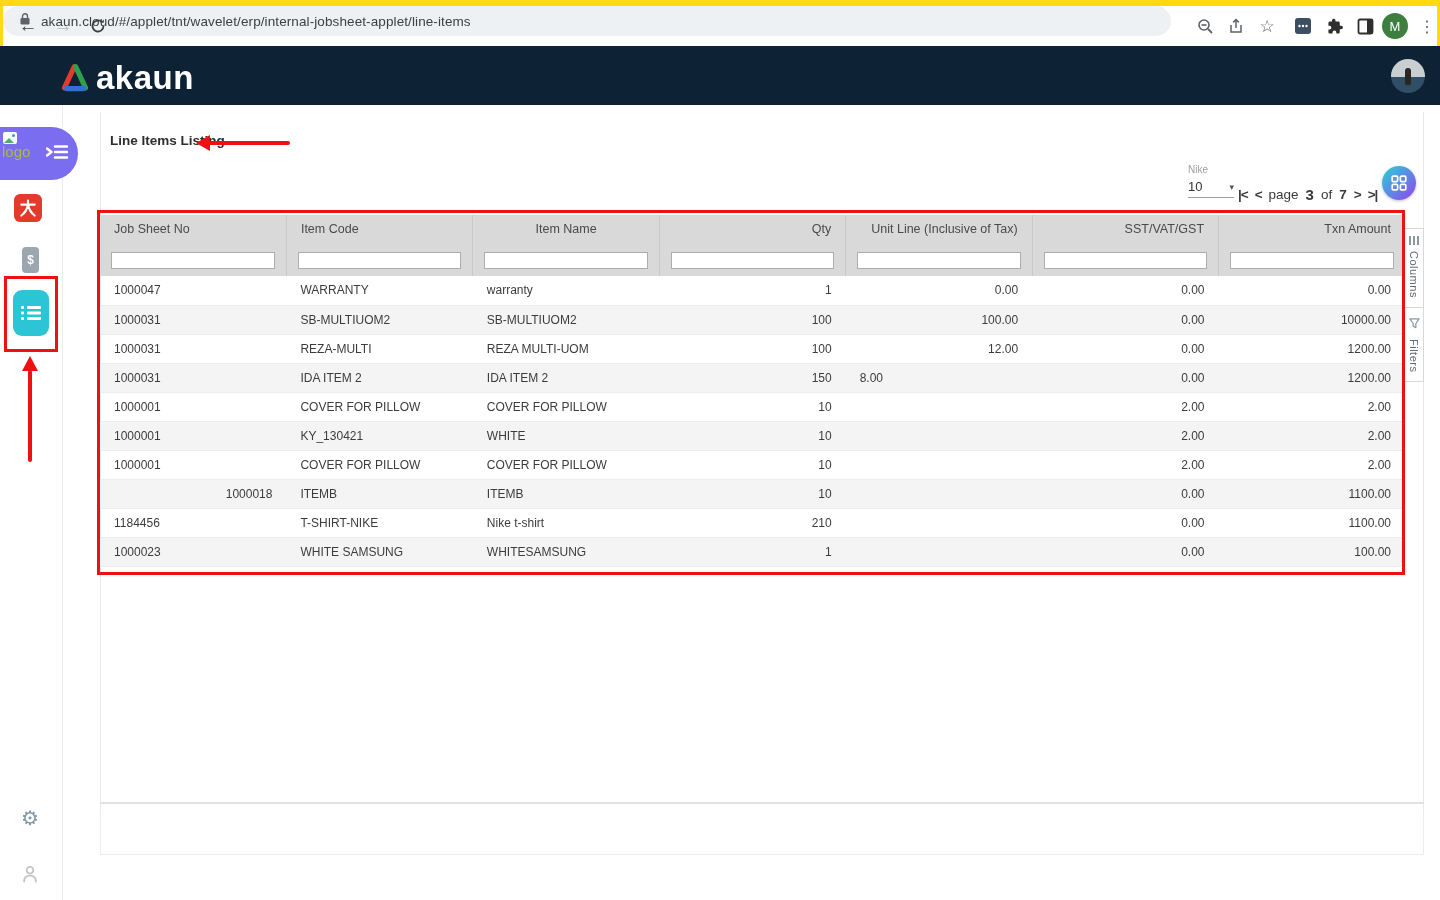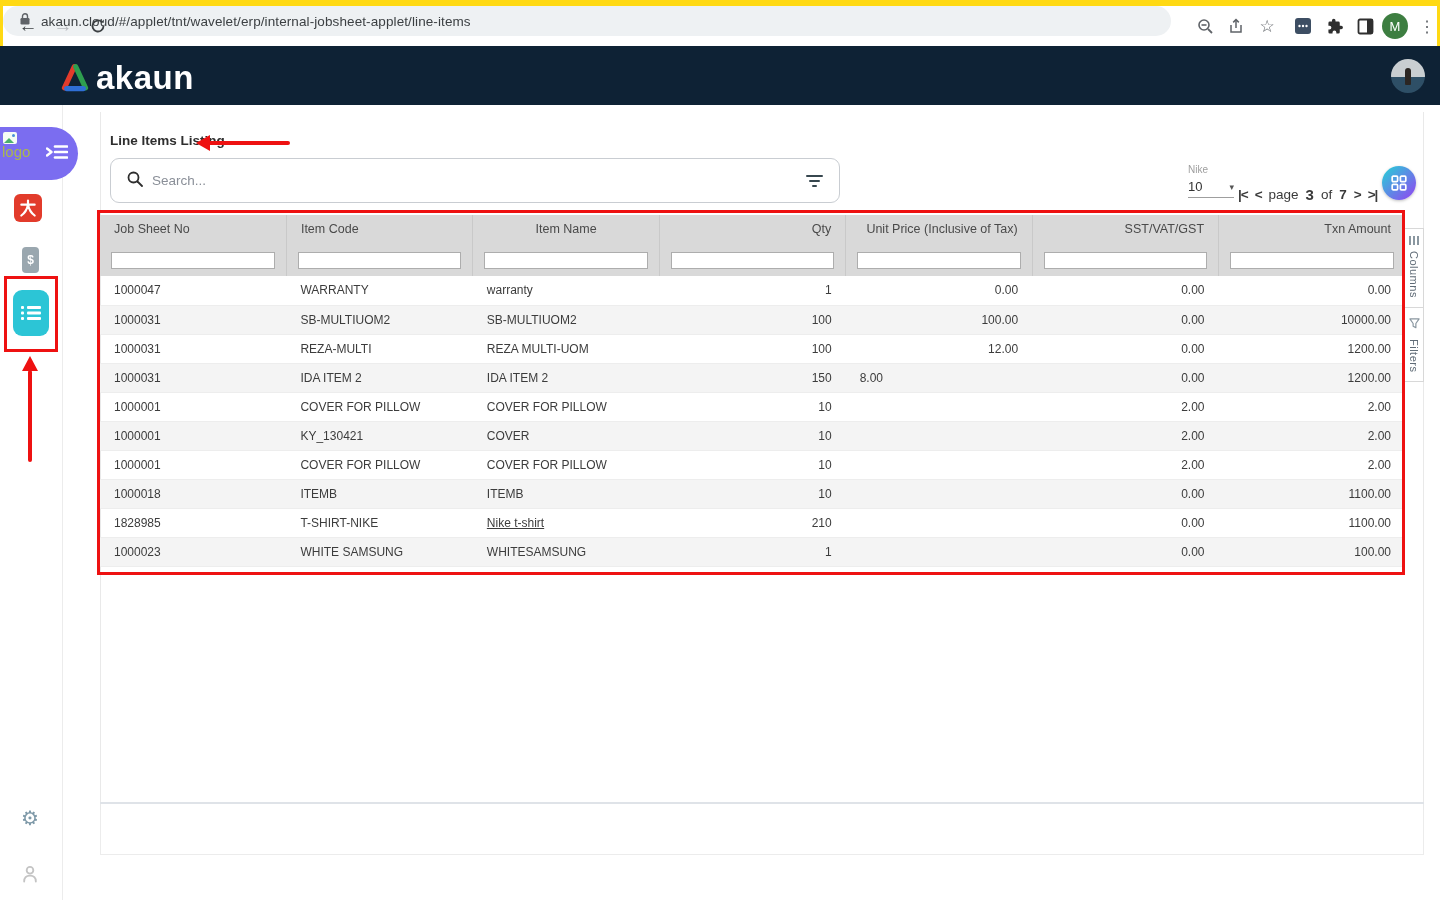--- a/index.html
+++ b/index.html
@@ -233,34 +233,20 @@
       </svg>
   </div>
 
   <div id="card-left-border" class="abs"></div>
   <div id="card-right-border" class="abs"></div>
   <div id="card-bottom-line" class="abs"></div>
   <div id="card2" class="abs"></div>
 
   <div id="page-title" class="abs">Line Items Listing</div>
 
-  <div id="search-box" class="abs">
-    <span>
-      <svg width="16" height="16" viewBox="0 0 16 16">
-          <circle cx="6.5" cy="6.5" r="5" fill="none" stroke="#2e2e2e" stroke-width="1.8"></circle>
-          <line x1="10.5" y1="10.5" x2="15" y2="15" stroke="#2e2e2e" stroke-width="1.8" stroke-linecap="round"></line>
-        </svg>
-    </span>
-    <input id="search-input" placeholder="Search..." style="">
-    <span id="filter-lines-icon">
-      <span style="width:17px;"></span>
-        <span style="width:11px;"></span>
-        <span style="width:5px;"></span>
-    </span>
-  </div>
 
   <div id="rows-block" class="abs">
     <div id="rows-label">Nike</div>
     <div id="rows-select">
       <span>10</span>
       <span id="rows-caret">▾</span>
     </div>
   </div>
 
   <div id="pagination" class="abs">
@@ -286,21 +272,21 @@
   </div>
 
   <div id="table-wrap" class="abs">
     <table>
       <thead>
         <tr>
             <th style="text-align: left;">Job Sheet No</th>
             <th style="text-align: left;">Item Code</th>
             <th style="text-align: center;">Item Name</th>
             <th style="text-align: right;">Qty</th>
-            <th style="text-align: right;">Unit Price (Inclusive of Tax)</th>
+            <th style="text-align: right;">Unit Line (Inclusive of Tax)</th>
             <th style="text-align: right;">SST/VAT/GST</th>
             <th style="text-align: right;">Txn Amount</th>
           </tr>
         <tr id="filter-row">
             <td><input style=""></td>
             <td><input style=""></td>
             <td><input style=""></td>
             <td><input style=""></td>
             <td><input style=""></td>
             <td><input style=""></td>
@@ -349,48 +335,48 @@
             <td style="text-align: left;">COVER FOR PILLOW</td>
             <td style="text-align: left;">COVER FOR PILLOW</td>
             <td style="text-align: right;">10</td>
             <td style="text-align: right;"></td>
             <td style="text-align: right;">2.00</td>
             <td style="text-align: right;">2.00</td>
           </tr>
           <tr class="alt">
             <td style="text-align: left;">1000001</td>
             <td style="text-align: left;">KY_130421</td>
-            <td style="text-align: left;">COVER</td>
+            <td style="text-align: left;">WHITE</td>
             <td style="text-align: right;">10</td>
             <td style="text-align: right;"></td>
             <td style="text-align: right;">2.00</td>
             <td style="text-align: right;">2.00</td>
           </tr>
           <tr>
             <td style="text-align: left;">1000001</td>
             <td style="text-align: left;">COVER FOR PILLOW</td>
             <td style="text-align: left;">COVER FOR PILLOW</td>
             <td style="text-align: right;">10</td>
             <td style="text-align: right;"></td>
             <td style="text-align: right;">2.00</td>
             <td style="text-align: right;">2.00</td>
           </tr>
           <tr class="alt">
-            <td style="text-align: left;">1000018</td>
+            <td style="text-align: right;">1000018</td>
             <td style="text-align: left;">ITEMB</td>
             <td style="text-align: left;">ITEMB</td>
             <td style="text-align: right;">10</td>
             <td style="text-align: right;"></td>
             <td style="text-align: right;">0.00</td>
             <td style="text-align: right;">1100.00</td>
           </tr>
           <tr>
-            <td style="text-align: left;">1828985</td>
+            <td style="text-align: left;">1184456</td>
             <td style="text-align: left;">T-SHIRT-NIKE</td>
-            <td style="text-align: left; text-decoration: underline;">Nike t-shirt</td>
+            <td style="text-align: left;">Nike t-shirt</td>
             <td style="text-align: right;">210</td>
             <td style="text-align: right;"></td>
             <td style="text-align: right;">0.00</td>
             <td style="text-align: right;">1100.00</td>
           </tr>
           <tr class="alt">
             <td style="text-align: left;">1000023</td>
             <td style="text-align: left;">WHITE SAMSUNG</td>
             <td style="text-align: left;">WHITESAMSUNG</td>
             <td style="text-align: right;">1</td>

